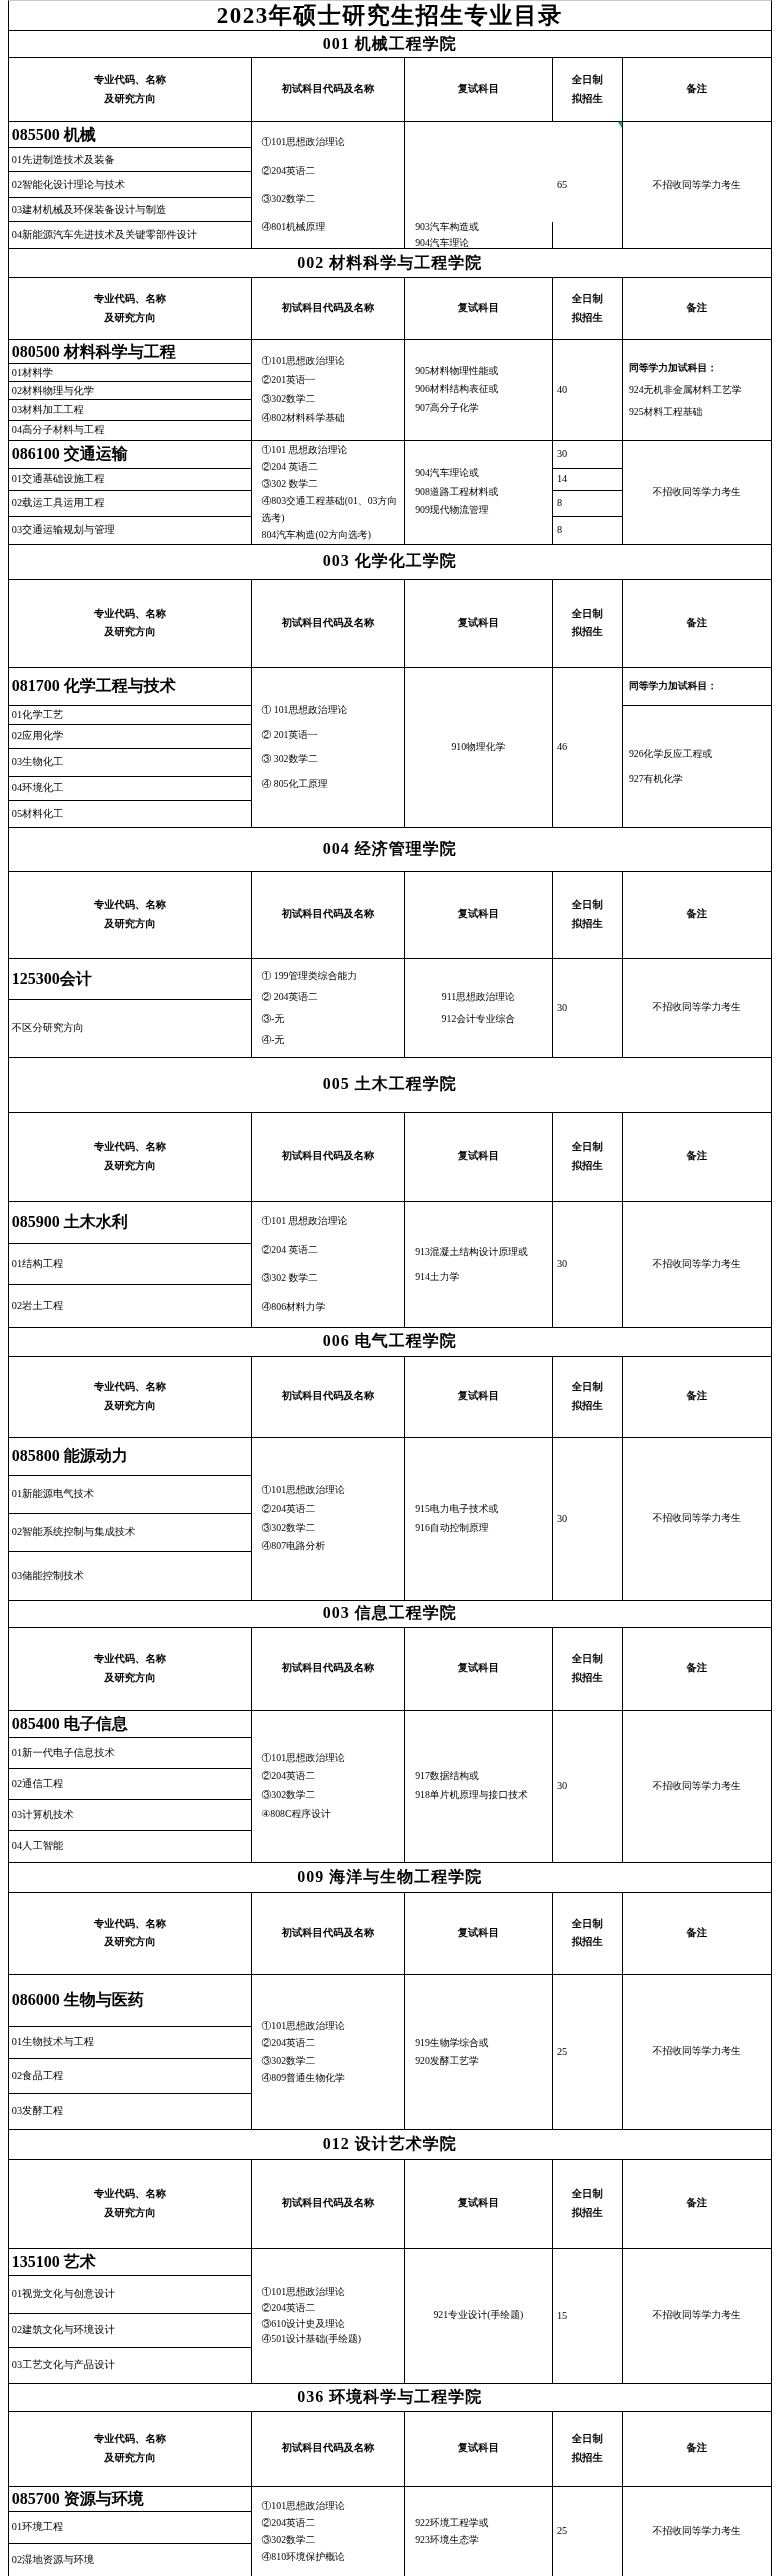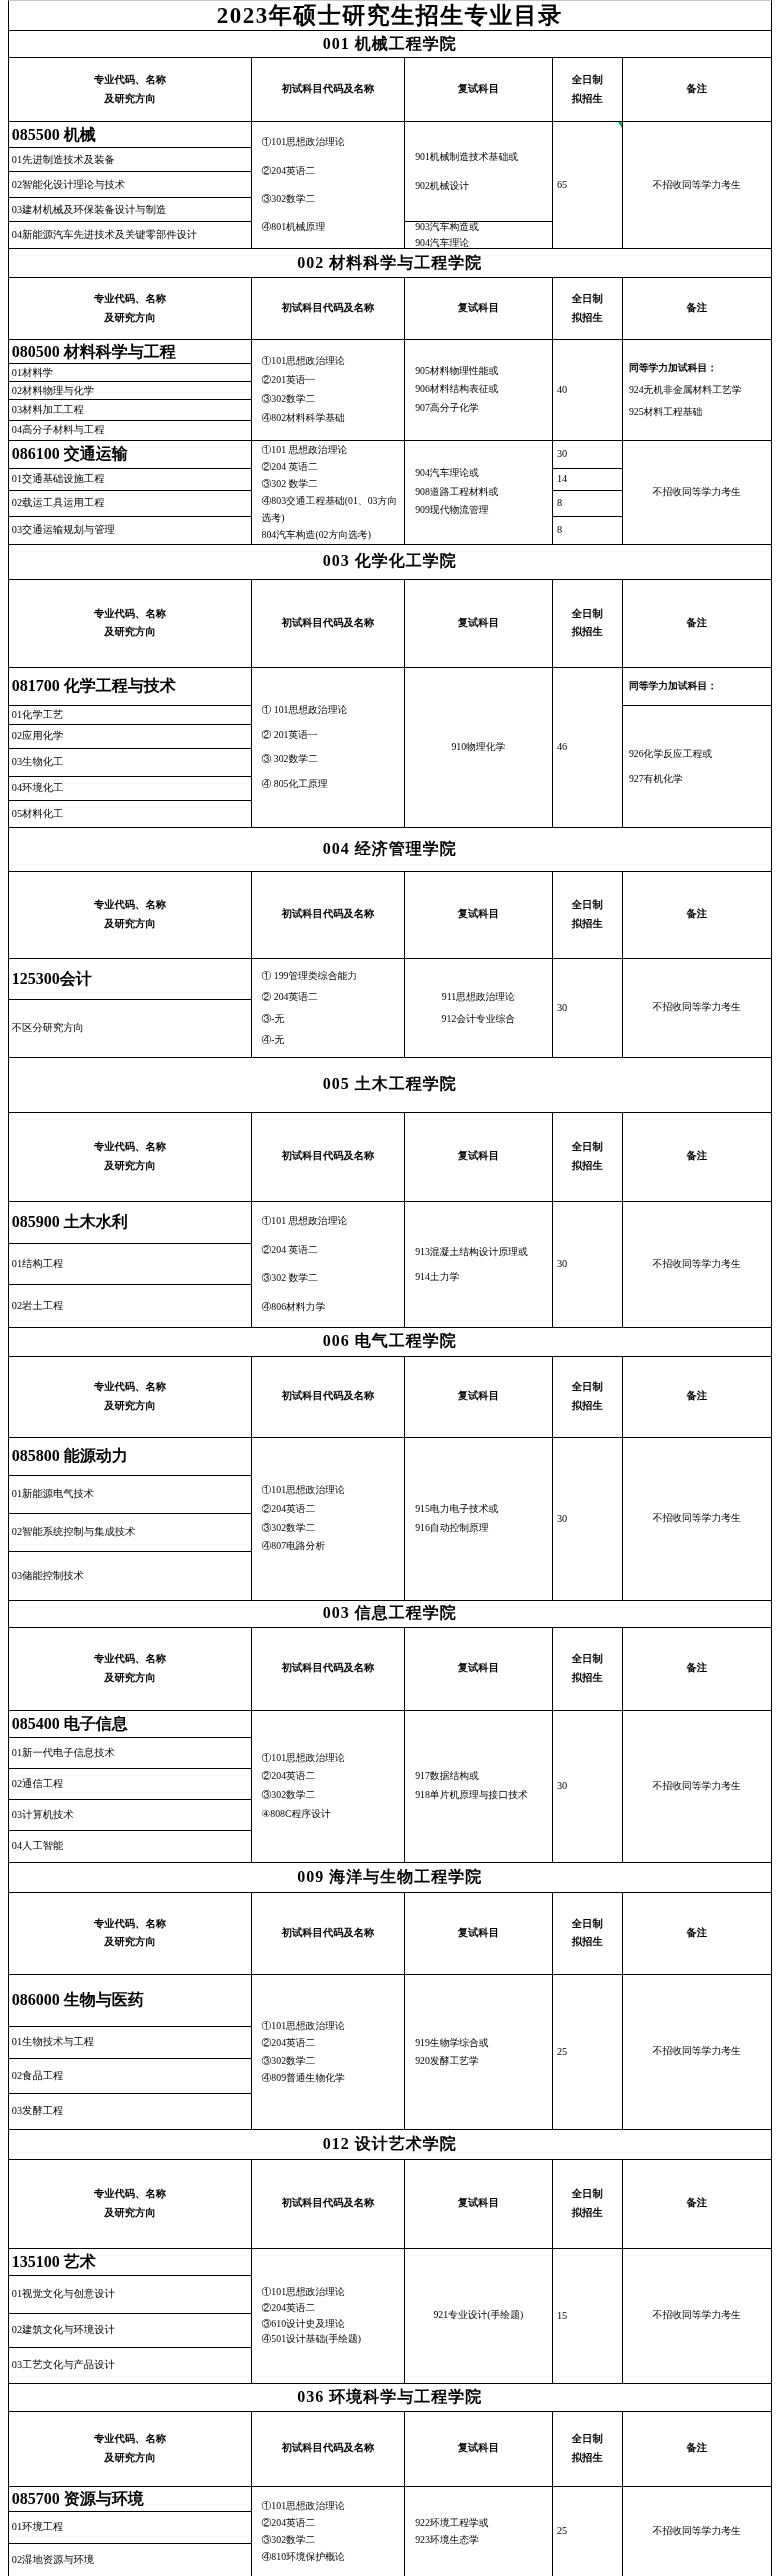--- a/index.html
+++ b/index.html
@@ -55,24 +55,20 @@
     <div class="c dir bb" style="grid-area:3/1/4/2">01先进制造技术及装备</div>
     <div class="c dir bb" style="grid-area:4/1/5/2">02智能化设计理论与技术</div>
     <div class="c dir bb" style="grid-area:5/1/6/2">03建材机械及环保装备设计与制造</div>
     <div class="c dir" style="grid-area:6/1/7/2">04新能源汽车先进技术及关键零部件设计</div>
     <div class="c vc exam lh29" style="grid-area:2/2/7/3">
       <div>①101思想政治理论</div>
       <div>②204英语二</div>
       <div>③302数学二</div>
       <div>④801机械原理</div>
     </div>
-    <div class="c vc ret lh29 bb" style="grid-area:2/3/6/4">
-      <div>901机械制造技术基础或</div>
-      <div>902机械设计</div>
-    </div>
     <div class="c vc ret lh16" style="grid-area:6/3/7/4">
       <div>903汽车构造或</div>
       <div>904汽车理论</div>
     </div>
     <div class="c q" style="grid-area:2/4/7/5">
       <span>65</span>
       <span class="gm"></span>
     </div>
     <div class="c rmk last" style="grid-area:2/5/7/6">不招收同等学力考生</div>
   </div>

